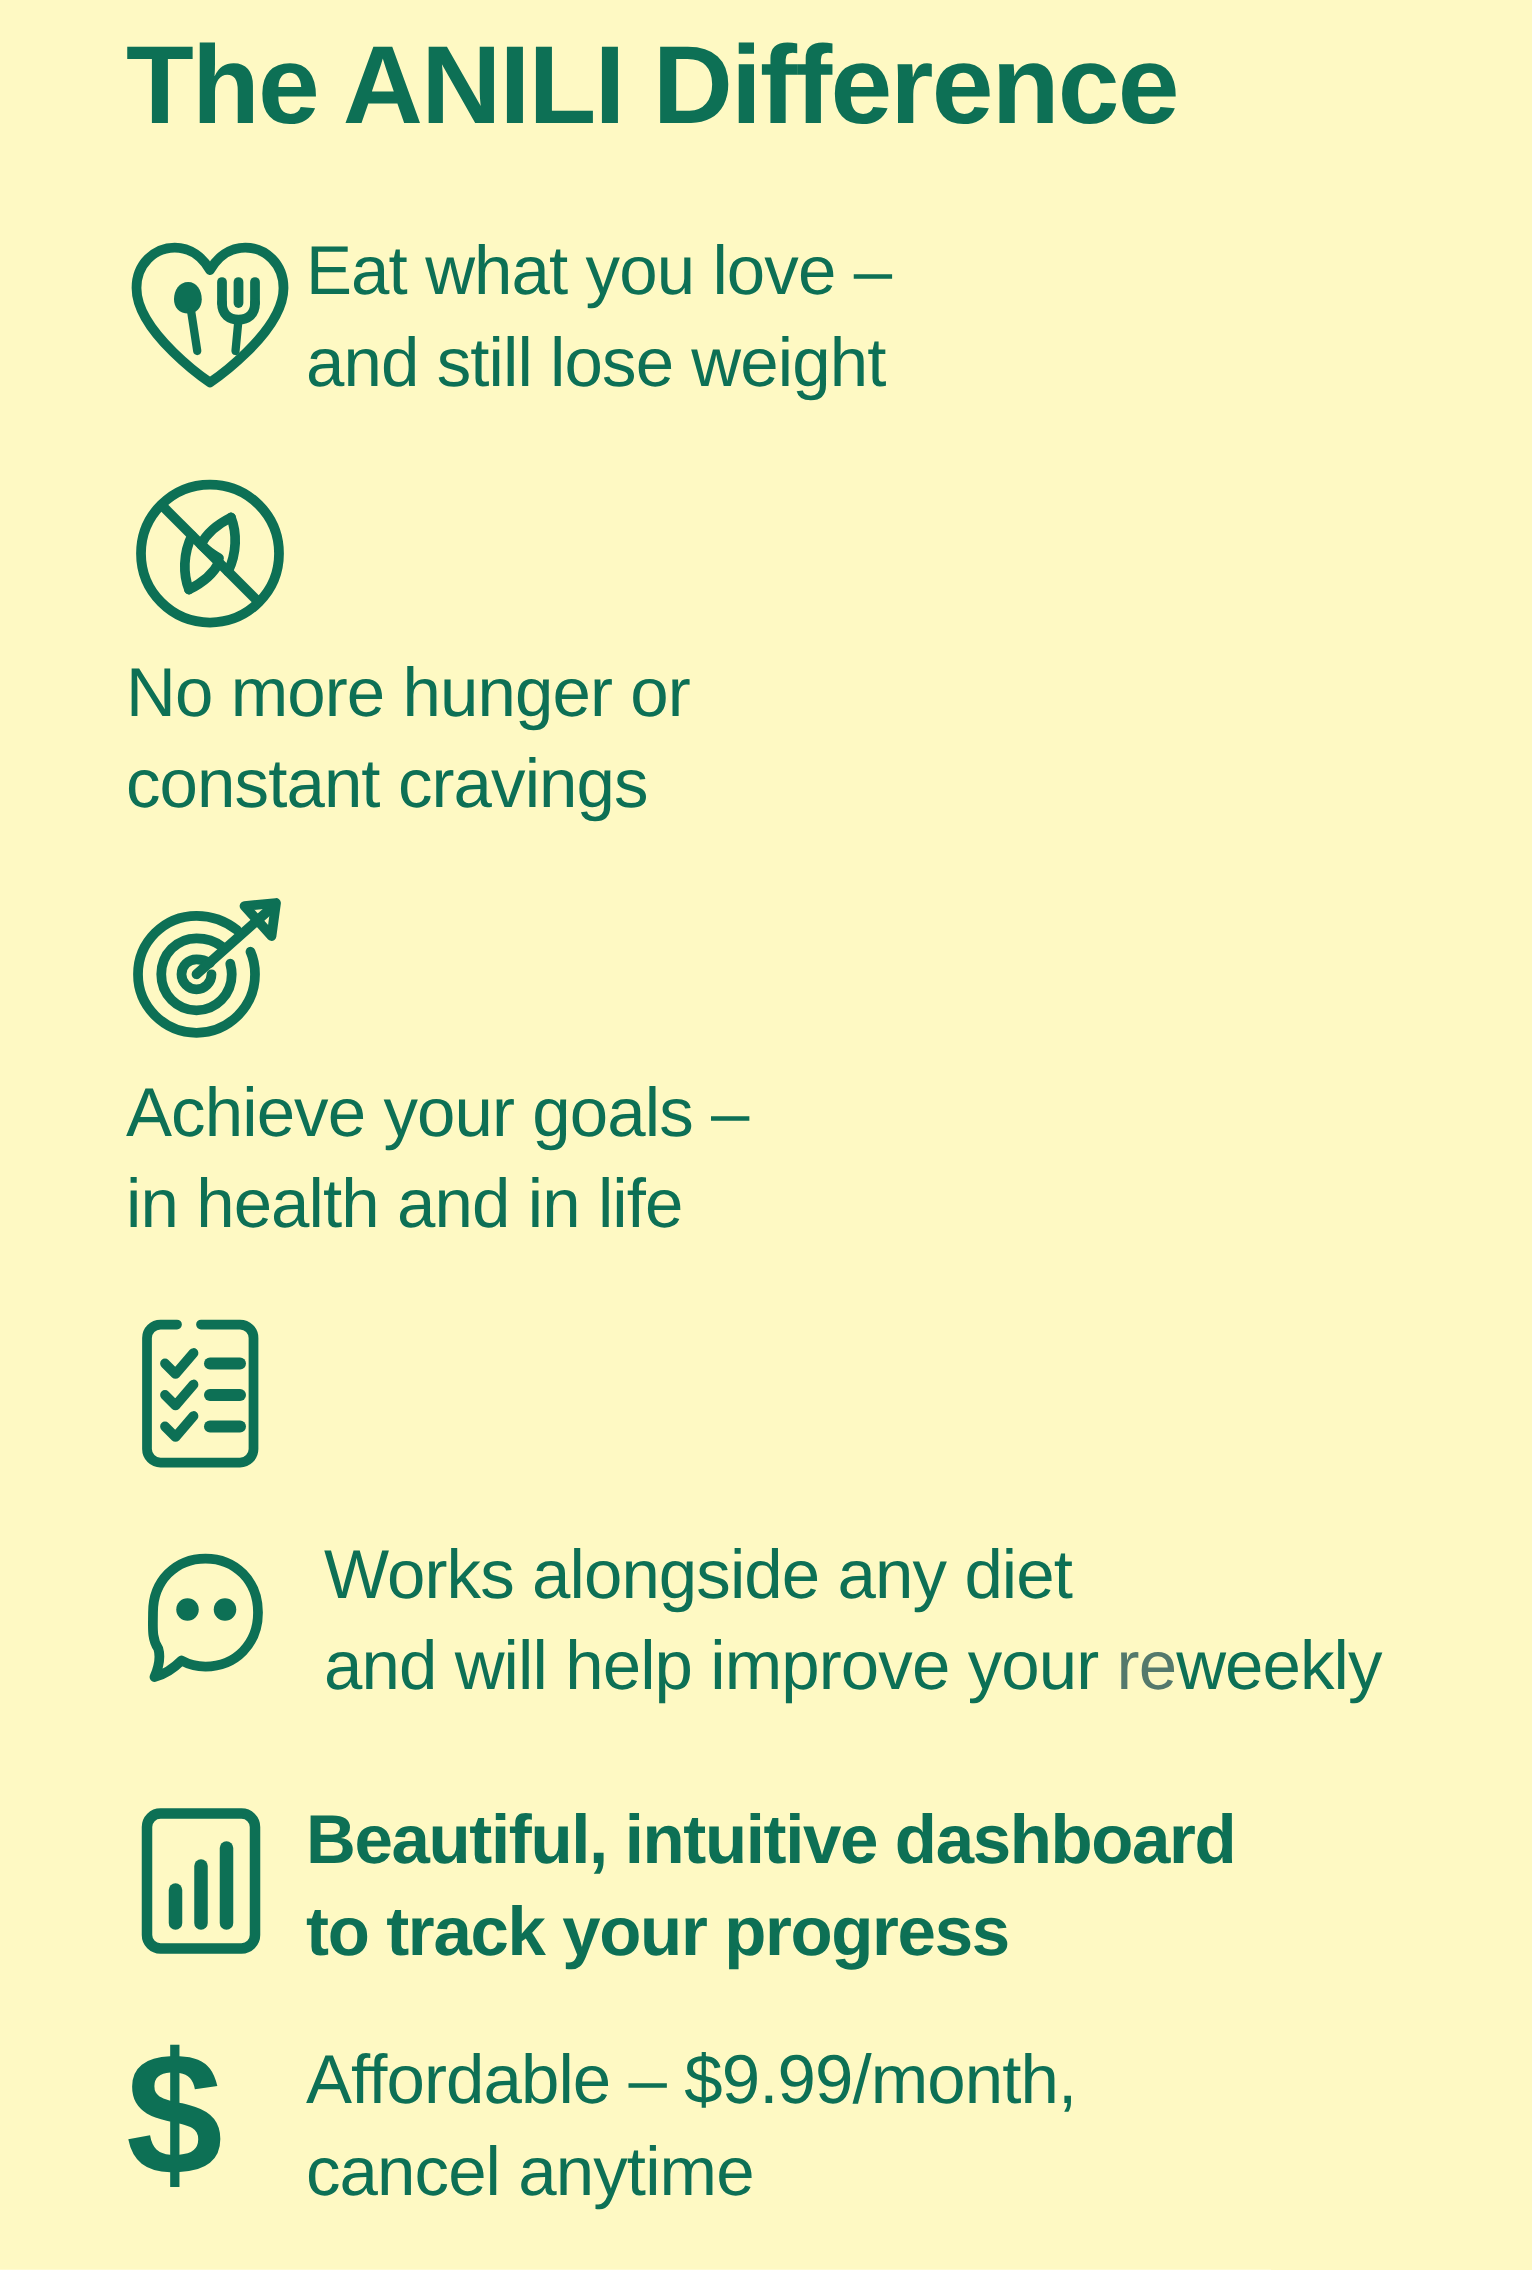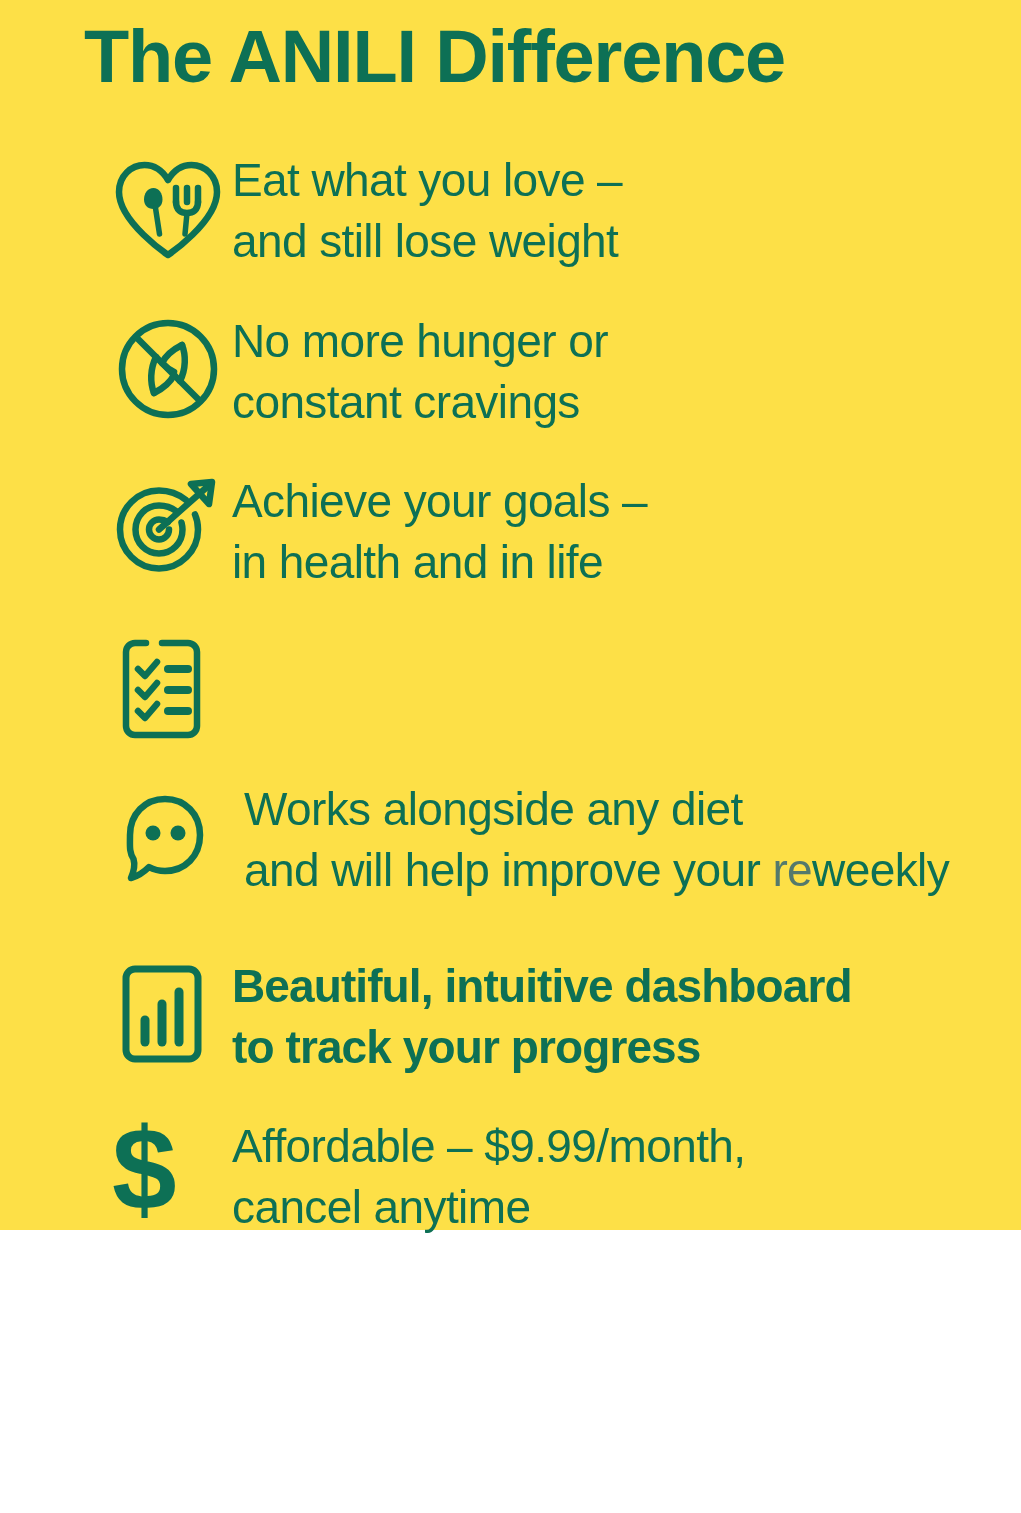--- a/index.html
+++ b/index.html
@@ -8,22 +8,22 @@
     width: 1021px;
     height: 1513px;
     background: #ffffff;
     font-family: "Liberation Sans", sans-serif;
     overflow: hidden;
   }
 
   .page {
     position: relative;
     width: 1021px;
-    height: 1230px;
-    background: #fde047;
+    height: 1513px;
+    background: #fef9c3;
     text-decoration: underline;
   }
 
   
   .title {
     position: absolute;
     left: 84px;
     top: 14px;
     font-size: 74px;
     line-height: 86px;
@@ -37,21 +37,21 @@
   .benefit-list {
     position: absolute;
     left: 0;
     top: 150px;
     width: 1021px;
   }
 
   .benefit-row {
     display: flex;
     align-items: flex-start;
-    padding-left: 112px;
+    padding-left: 84px;
     margin-bottom: 0;
   }
 
   .icon-cell {
     flex: 0 0 120px;
     width: 120px;
     display: flex;
     align-items: flex-start;
     justify-content: flex-start;
     padding-top: 6px;
@@ -63,22 +63,22 @@
     color: #0d7055;
     font-size: 46px;
     line-height: 61px;
     letter-spacing: -0.6px;
     padding-top: 0px;
     white-space: pre-line;
   }
 
   
   .r0 { margin-top: 0px;  }
-  .r1 { margin-top: 39px; }
-  .r2 { margin-top: 38px; }
+  .r1 { margin-top: 39px; flex-direction: column; }
+  .r2 { margin-top: 38px; flex-direction: column; }
   .r3 { margin-top: 38px; }
   .r4 { margin-top: 38px; gap: 12px; }
   .r5 { margin-top: 36px; }
   .r6 { margin-top: 55px; }
   .r7 { margin-top: 38px; }
 
   .r0 .icon-cell { padding-top: 8px; }
   .r1 .icon-cell { padding-top: 6px; }
   .r2 .icon-cell { padding-top: 7px; }
   .r3 .icon-cell { padding-top: 6px; }

